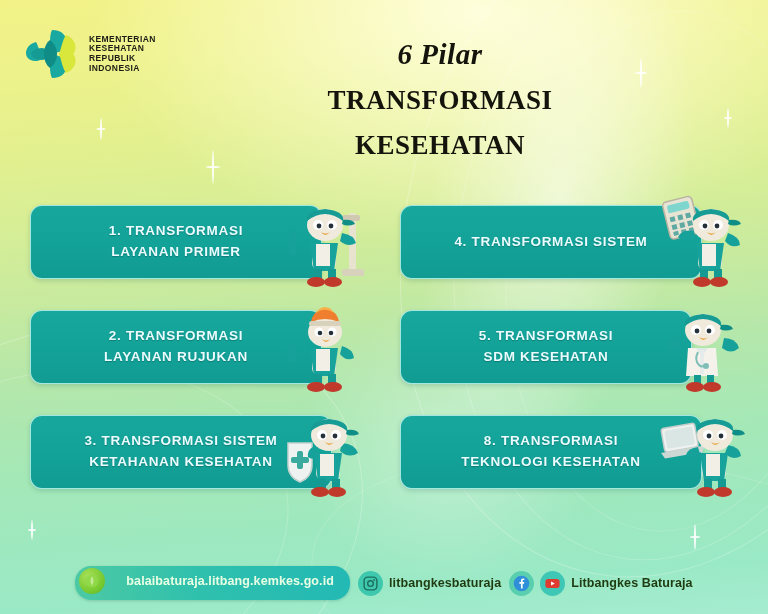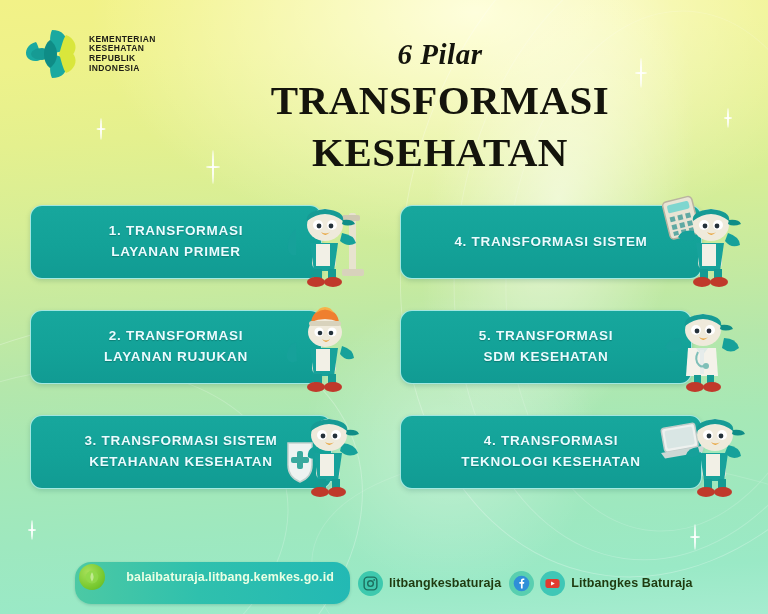--- a/index.html
+++ b/index.html
@@ -66,22 +66,22 @@
   .logo-text div { white-space: nowrap; }
 
   .title-wrap { position: absolute; left: 0; right: 0; top: 38px; text-align: center; padding-left: 112px; }
   .title-kicker {
     font-family: "Liberation Serif", serif;
     font-style: italic; font-weight: 700;
     font-size: 29px; color: #14140c; letter-spacing: .5px;
   }
   .title-main {
     font-family: "Liberation Serif", serif;
-    font-weight: 700; font-size: 41px; color: #14140c;
-    letter-spacing: .5px; line-height: 1.13; margin-top: 6px;
+    font-weight: 700; font-size: 27px; color: #14140c;
+    letter-spacing: .5px; line-height: 1.13; margin-top: 14px;
   }
 
   
   .grid { position: absolute; left: 0; top: 205px; width: 768px; }
   .row { position: relative; height: 105px; }
   .cell { position: absolute; width: 330px; height: 72px; padding-left: 48px; }
   .cell.left  { left: 30px; }
   .cell.right { left: 400px; }
 
   .pill {
@@ -112,21 +112,21 @@
   .cell.right .mascot { left: 258px; }
 
   
   .footer {
     position: absolute; left: 0; right: 0; bottom: 14px;
     height: 34px;
     display: flex; align-items: center; justify-content: center; gap: 8px;
   }
   .url-pill {
     height: 30px; display: flex; align-items: center; gap: 21px;
-    padding: 0 16px 12px 4px;
+    padding: 0 16px 4px 4px;
     border-radius: 16px;
     background: linear-gradient(90deg, #4cc9a4 0%, #2fc0ad 45%, #23b9b4 100%);
     box-shadow: 0 1px 3px rgba(0,70,60,.2);
   }
   .url-pill .txt { font-size: 12.5px; font-weight: 700; color: #e9ffe4; letter-spacing: .1px; }
   .soc { display: flex; align-items: center; gap: 6px; }
   .soc .icon-circle {
     width: 25px; height: 25px; border-radius: 50%;
     display: flex; align-items: center; justify-content: center;
     flex: none;
@@ -359,21 +359,21 @@
             <rect x="38" y="80" width="8" height="11" fill="#159a93"></rect>
             <rect x="52" y="80" width="8" height="11" fill="#159a93"></rect>
             <ellipse cx="40" cy="93" rx="9" ry="5" fill="#c0392b"></ellipse>
             <ellipse cx="57" cy="93" rx="9" ry="5" fill="#c0392b"></ellipse>
           </svg>
         </div>
       </div>
 
       <div class="cell right wide">
         <div class="pill">
-          <span>4. TRANSFORMASI</span>
+          <span>8. TRANSFORMASI</span>
           <span>TEKNOLOGI KESEHATAN</span>
         </div>
         <div class="mascot">
           <svg viewBox="0 0 96 100" width="96" height="100" aria-hidden="true">
             <g transform="rotate(-10 26 46)">
               <rect x="6" y="26" width="34" height="24" rx="3" fill="#eef1ef" stroke="#c2ccc9" stroke-width="1.5"></rect>
               <rect x="9" y="29" width="28" height="18" rx="2" fill="#d9e6e4"></rect>
               <path d="M2 50 h44 l-3 6 h-38 z" fill="#cdd8d5"></path>
             </g>
             <path d="M40 48 q-10 1 -12 8 q7 5 14 -1 z" fill="#16a19a"></path>

